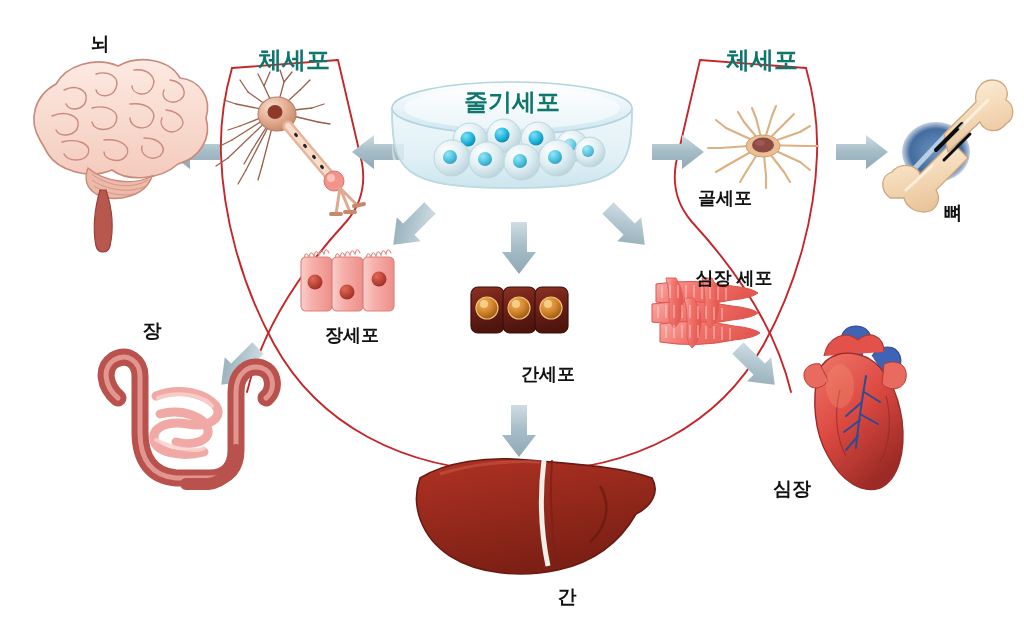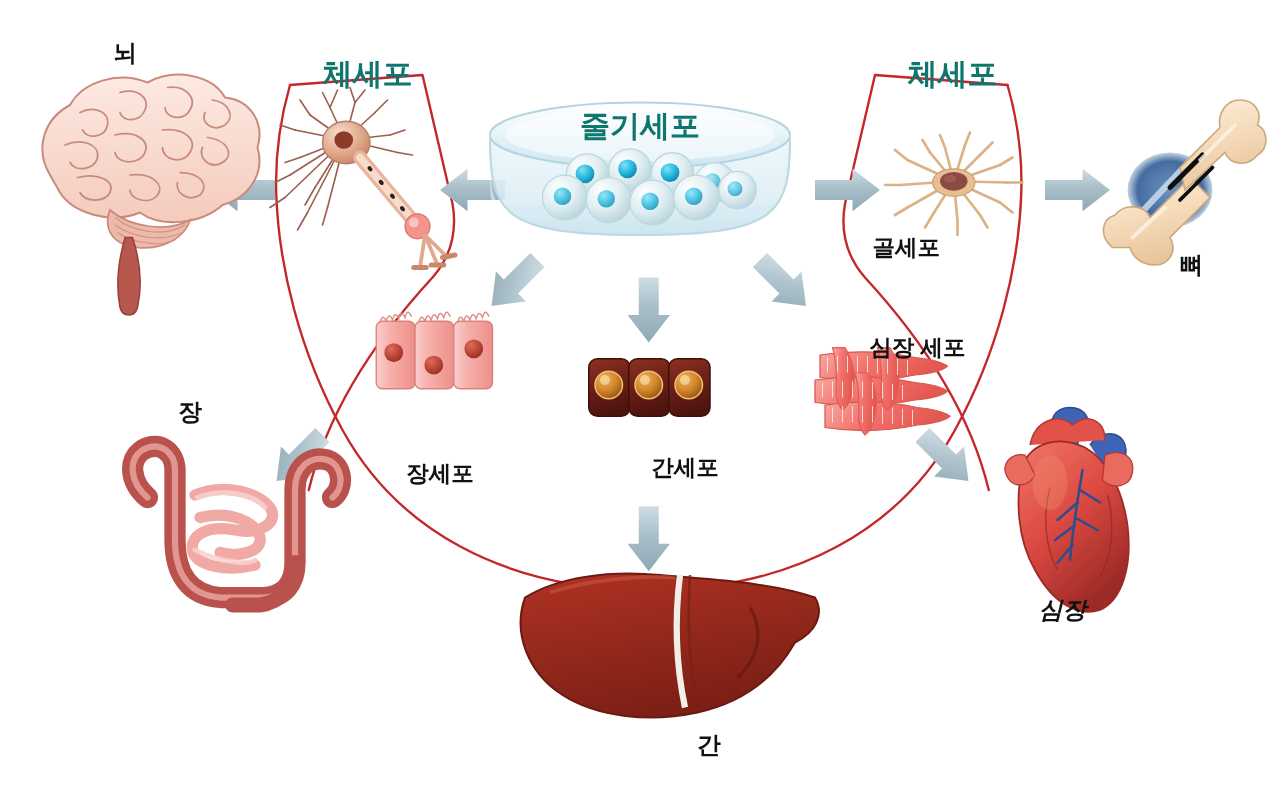--- a/index.html
+++ b/index.html
@@ -446,21 +446,21 @@
     </g>
   </svg>
 
   <div class="lbl lbl-title red" style="left:294px;top:46px;">체세포</div>
   <div class="lbl lbl-title red" style="left:762px;top:46px;">체세포</div>
   <div class="lbl lbl-title red" style="left:512px;top:88px;">줄기세포</div>
 
   <div class="lbl lbl-organ" style="left:100px;top:33px;">뇌</div>
   <div class="lbl lbl-organ" style="left:152px;top:320px;">장</div>
   <div class="lbl lbl-organ" style="left:567px;top:586px;">간</div>
-  <div class="lbl lbl-organ" style="left:850px;top:478px;font-style:italic;">심장</div>
+  <div class="lbl lbl-organ" style="left:792px;top:478px;">심장</div>
   <div class="lbl lbl-organ" style="left:953px;top:202px;">뼈</div>
 
-  <div class="lbl lbl-cell" style="left:352px;top:325px;margin-top:44px;">장세포</div>
+  <div class="lbl lbl-cell" style="left:352px;top:325px;">장세포</div>
   <div class="lbl lbl-cell" style="left:548px;top:364px;">간세포</div>
   <div class="lbl lbl-cell" style="left:718px;top:268px;margin-left:16px;">심장 세포</div>
   <div class="lbl lbl-cell" style="left:725px;top:188px;">골세포</div>
 
 </div>
 
 </body></html>

